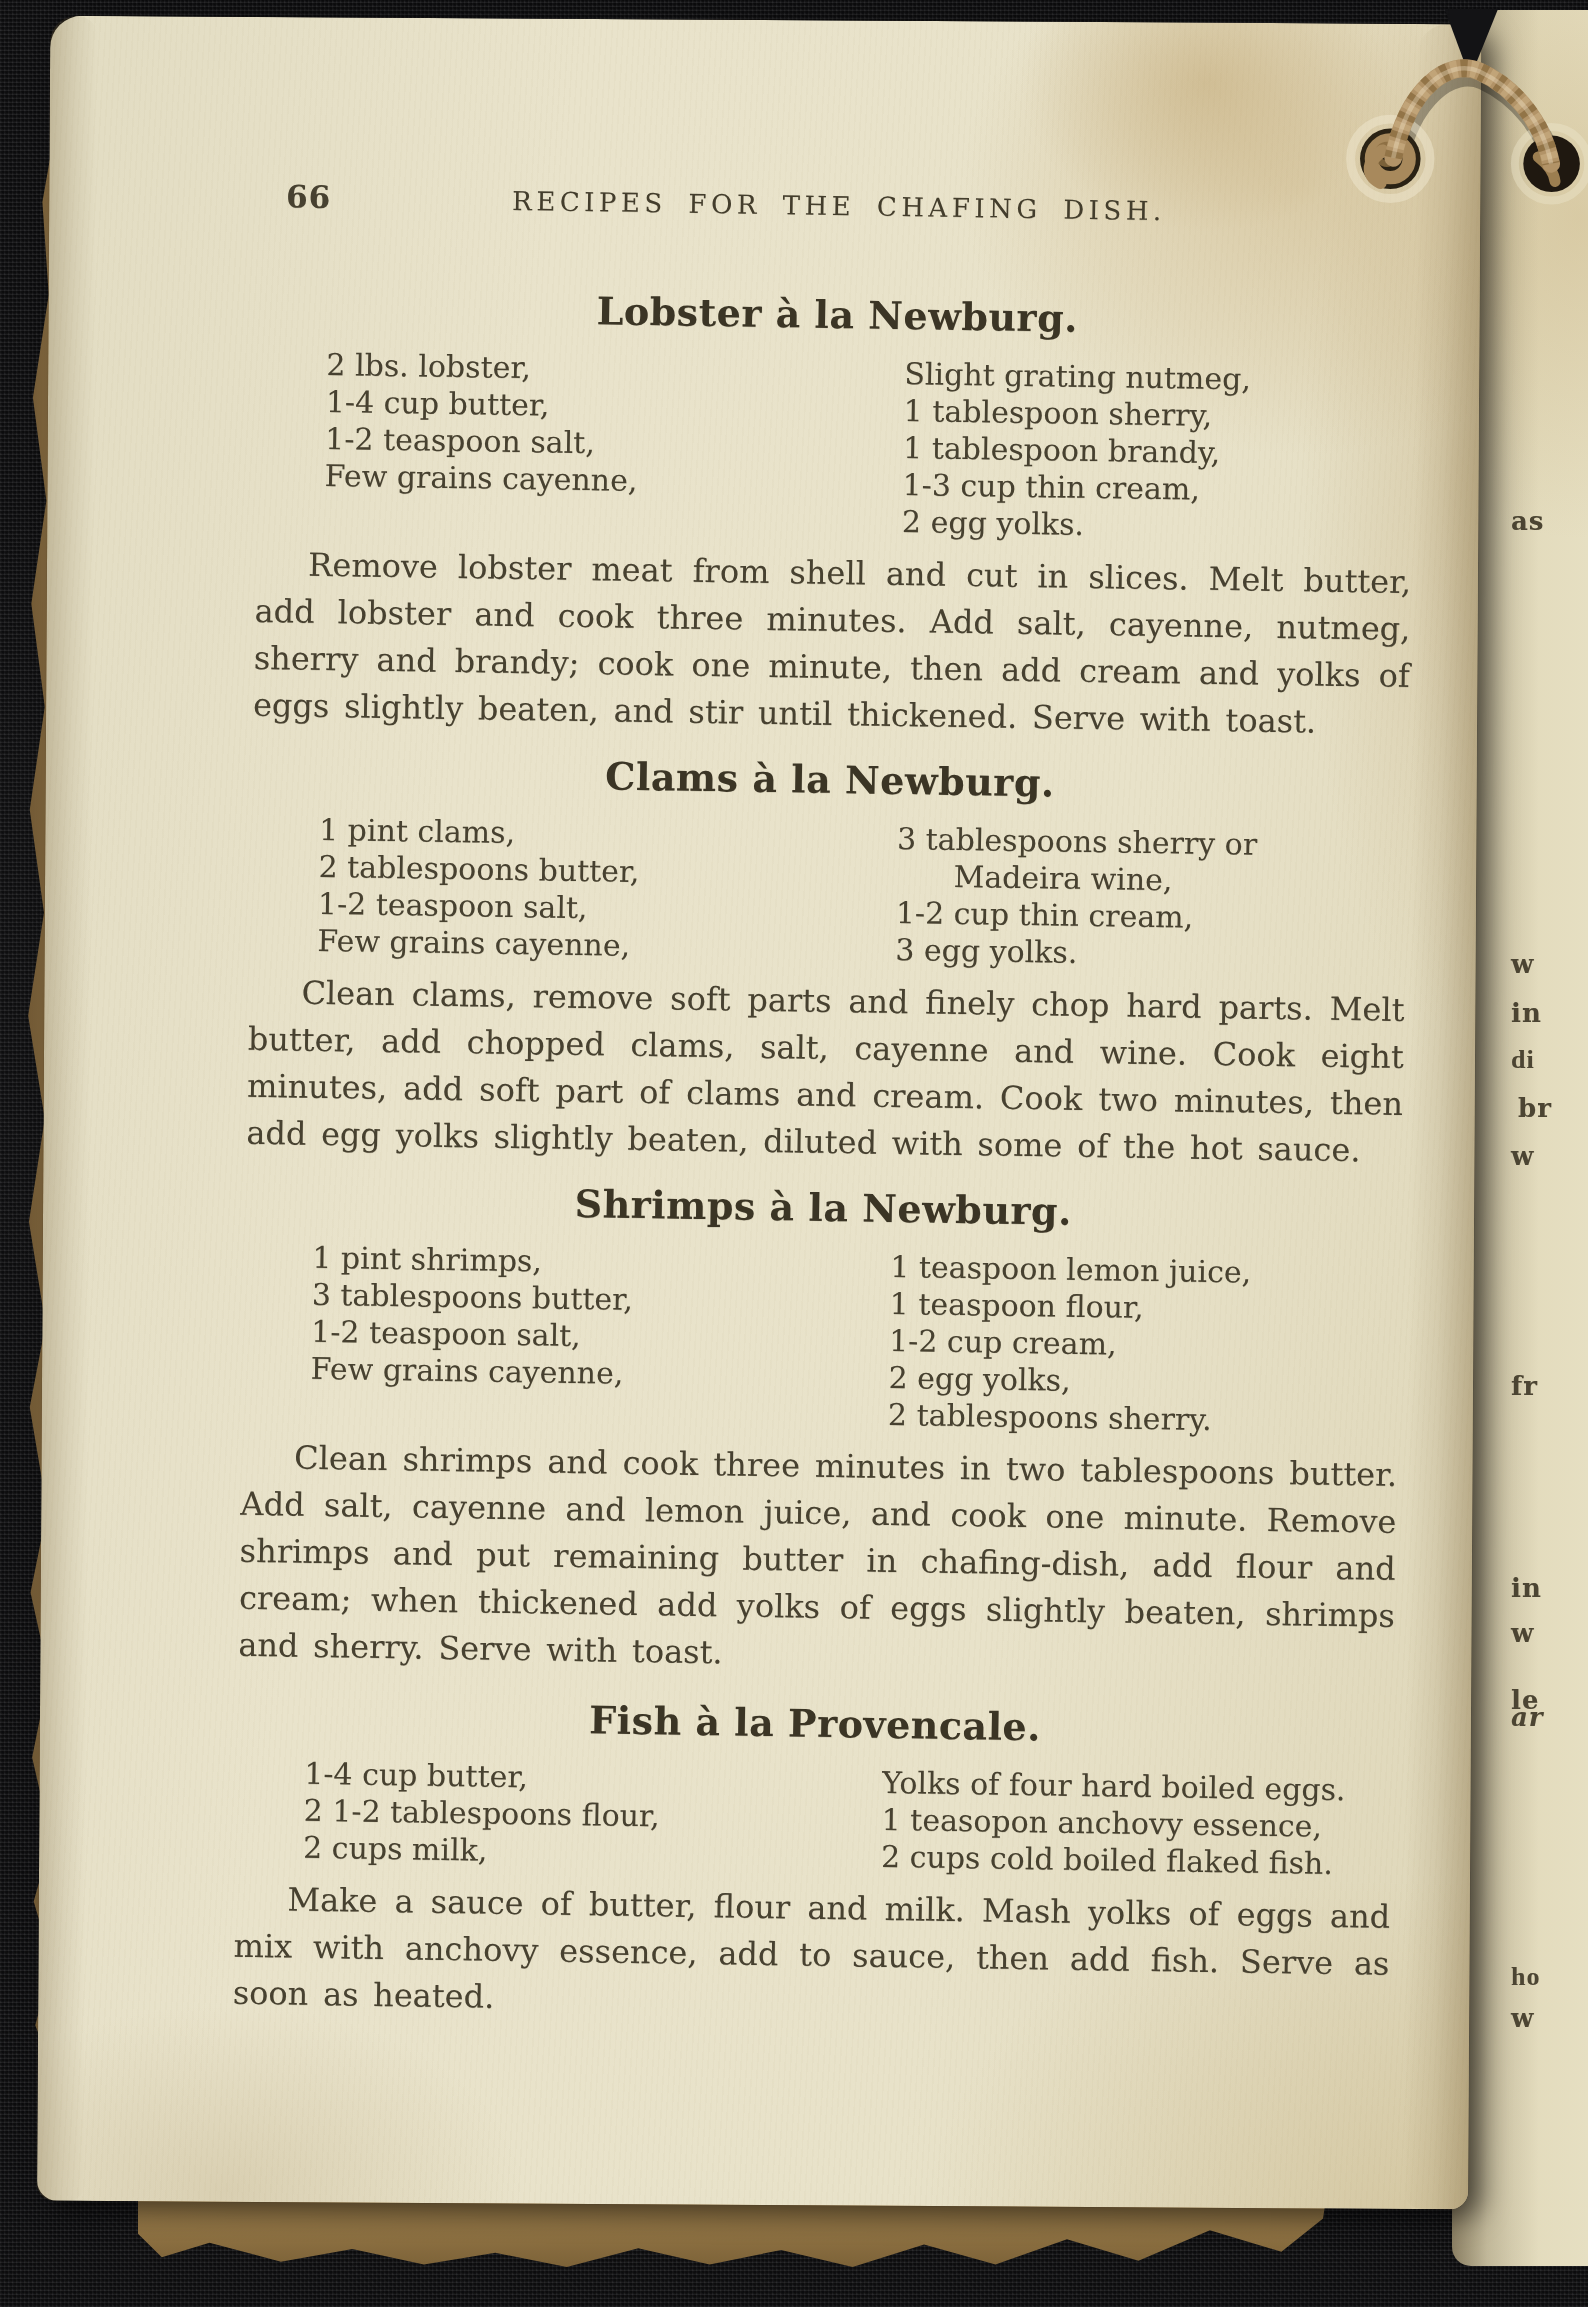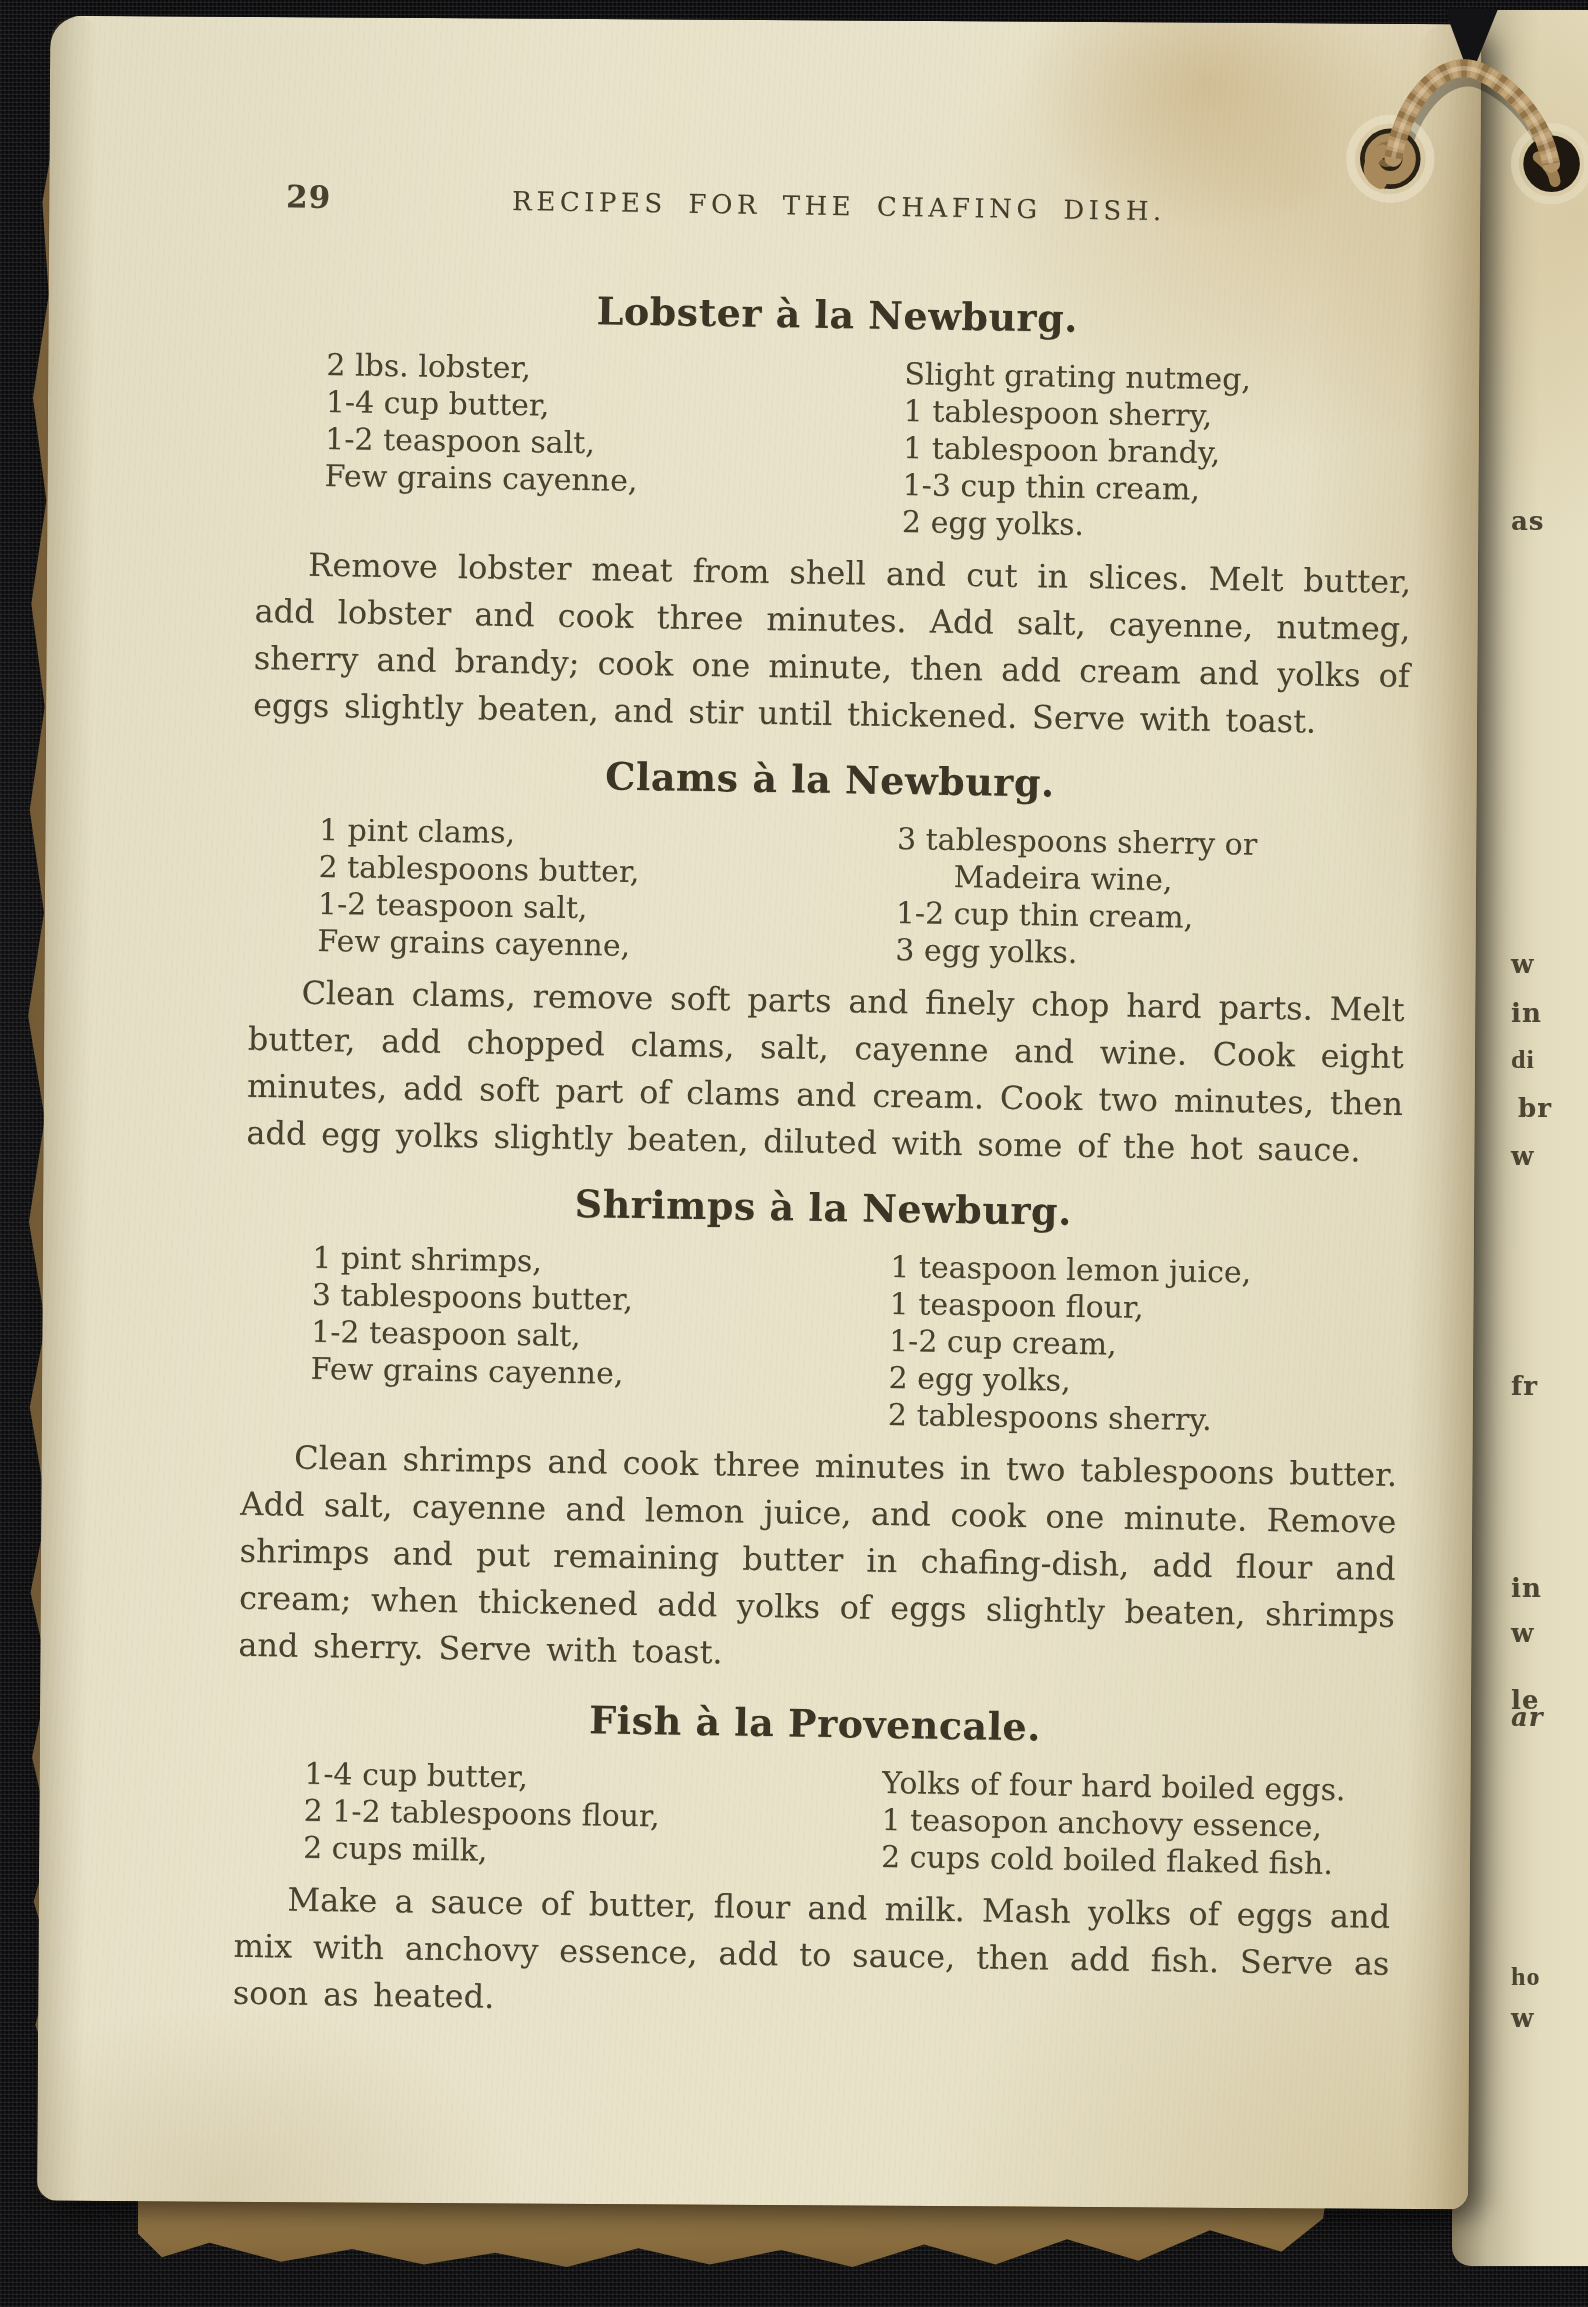--- a/index.html
+++ b/index.html
@@ -126,21 +126,21 @@
       <span class="fragment" style="top: 1702px; font-style: italic;">ar</span>
       <span class="fragment" style="top: 1962px; font-family: Liberation Serif, serif;">ho</span>
       <span class="fragment" style="top: 2003px;">w</span>
     </div>
 
   <div class="page-stack"></div>
 
   <div class="main-page">
     <div class="content">
       <div class="header-row">
-        <span class="page-num">29</span>
+        <span class="page-num">66</span>
         <div class="running-header">RECIPES FOR THE CHAFING DISH.</div>
       </div>
       <div id="recipes">
   <section class="recipe" style="margin-top: 64px;">
     <h2 class="recipe-title">Lobster à la Newburg.</h2>
     <div class="ingredients">
       <div class="ing-col left">
                 <div class="ing-line">2 lbs. lobster,</div>
                 <div class="ing-line">1-4 cup butter,</div>
                 <div class="ing-line">1-2 teaspoon salt,</div>

